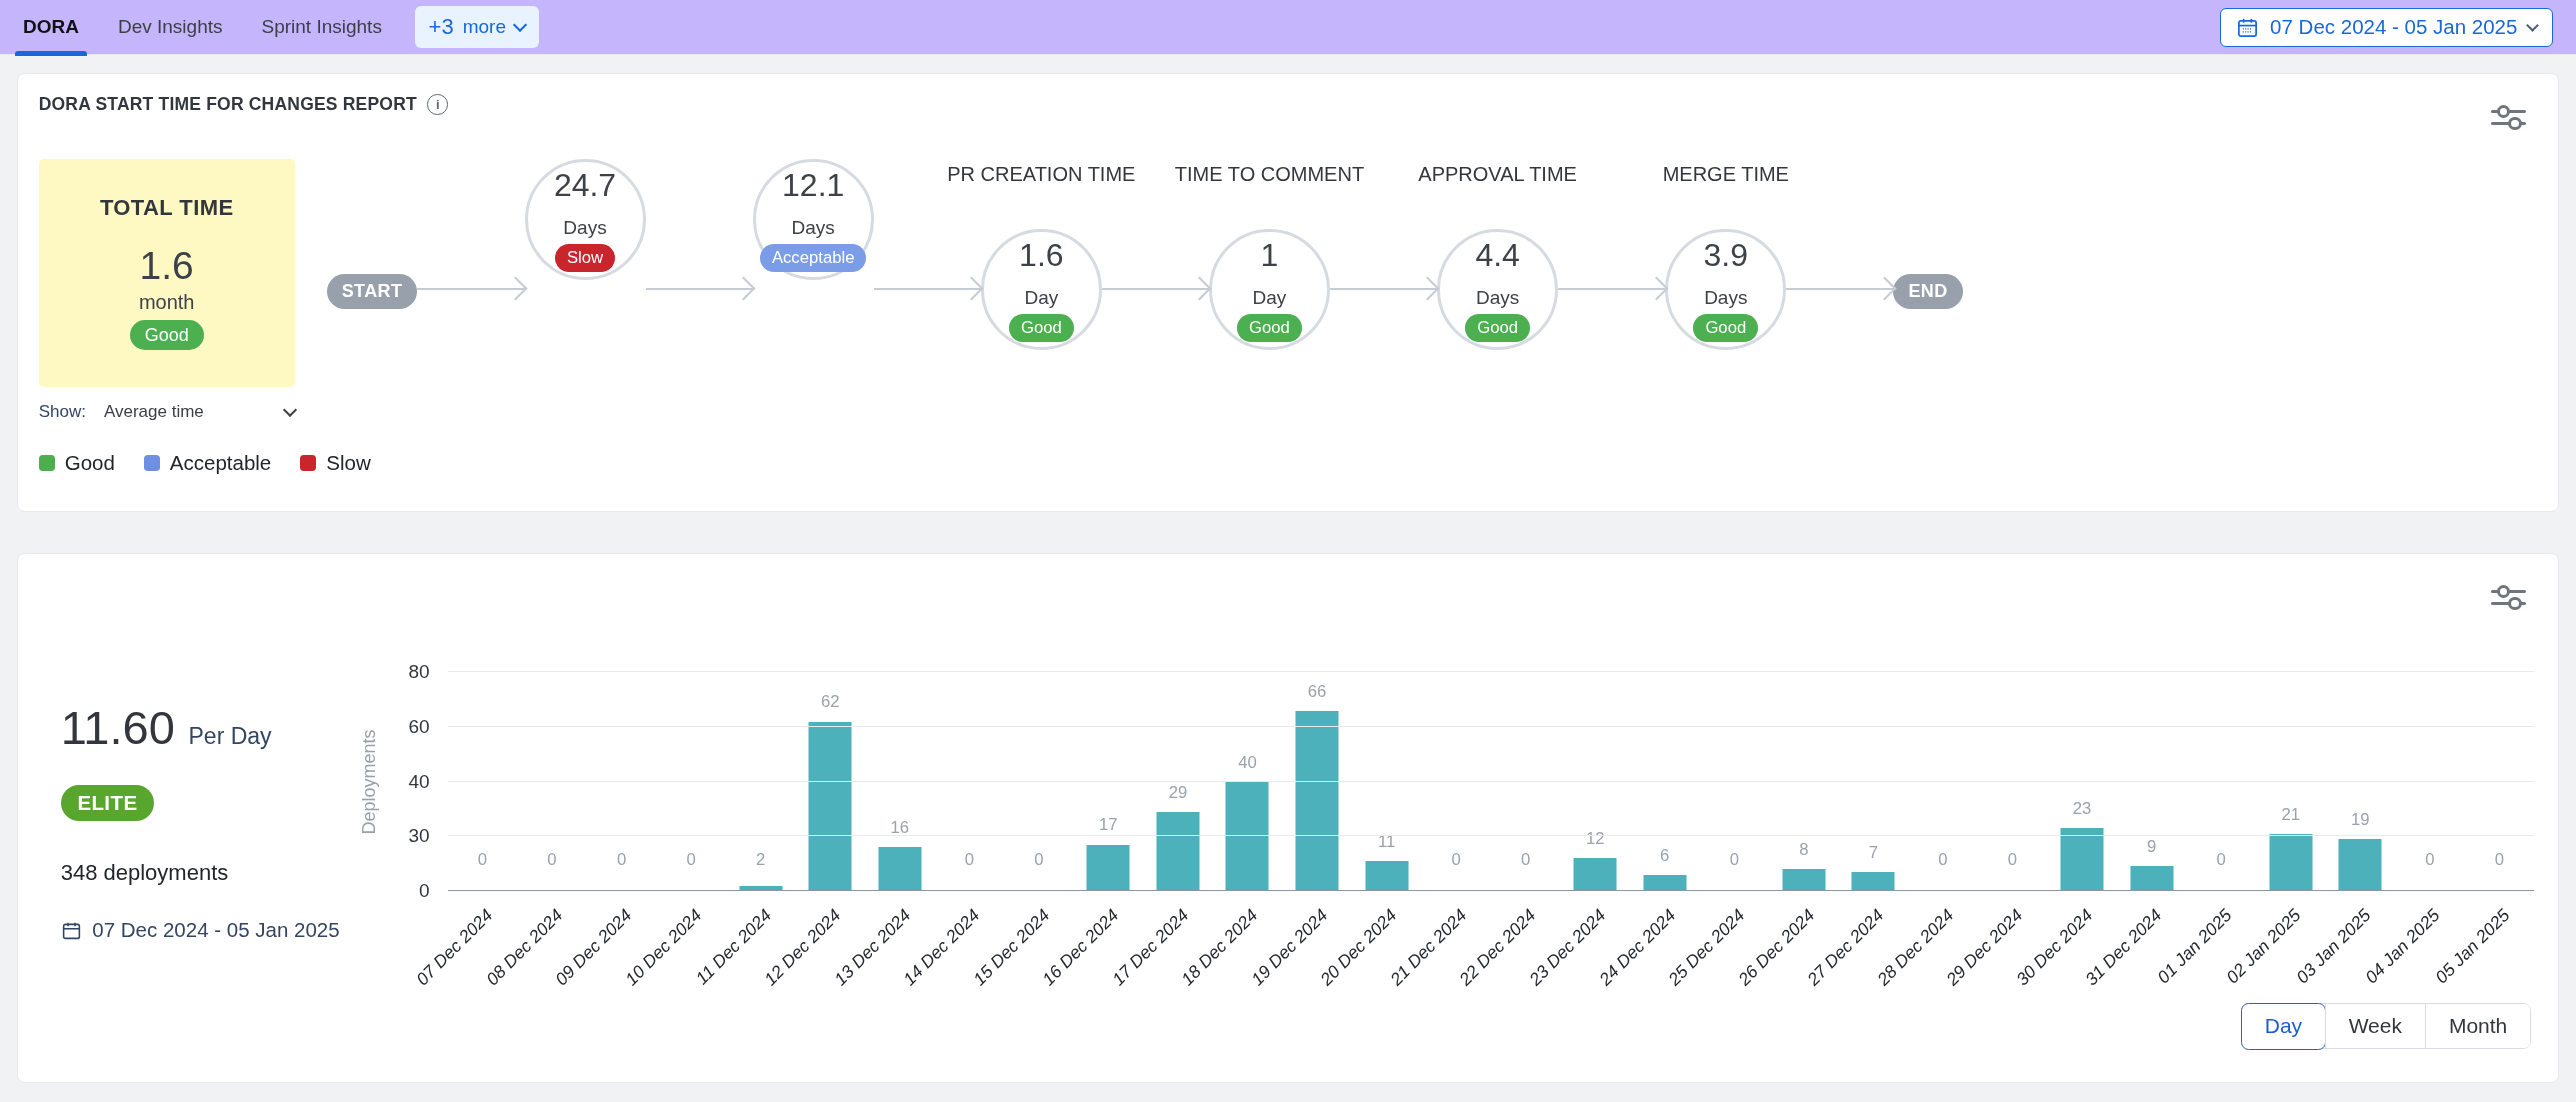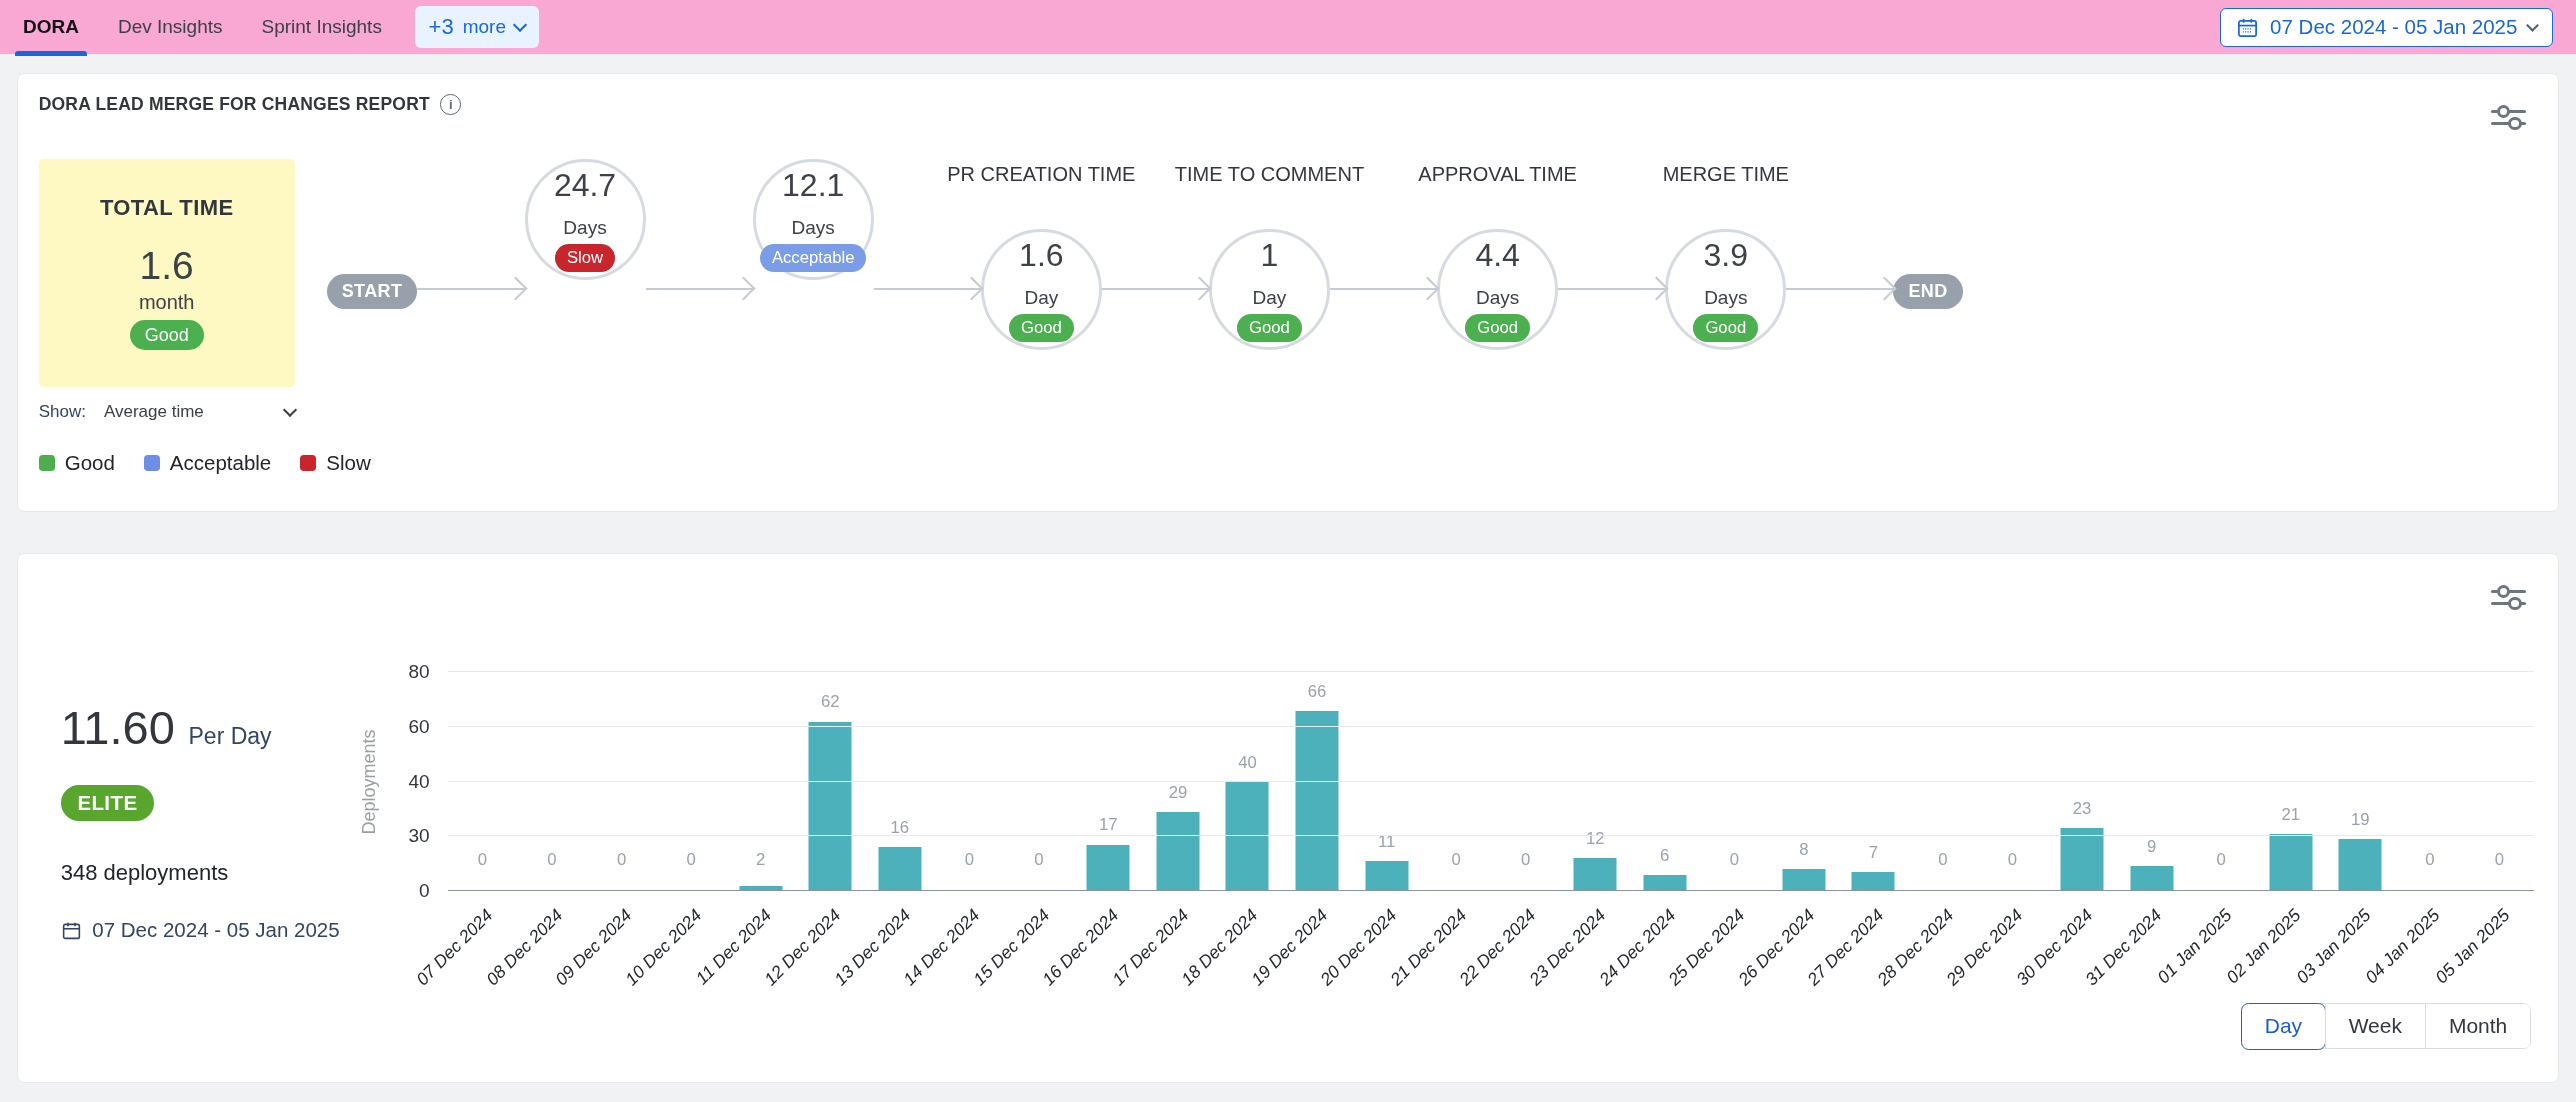--- a/index.html
+++ b/index.html
@@ -3,21 +3,21 @@
 <meta charset="utf-8">
 <style>
   * { box-sizing: border-box; }
   html,body { margin:0; padding:0; }
   body {
     width:2576px; height:1102px; position:relative; overflow:hidden;
     background:#f1f2f4; font-family:"Liberation Sans", sans-serif; color:#33373d;
   }
 
   
-  .topbar { height:55px; background:#f9a8d4; border-bottom:1.5px solid #e8eaee;
+  .topbar { height:55px; background:#c4b5fd; border-bottom:1.5px solid #e8eaee;
             display:flex; align-items:center; padding:0 23px; }
   .tabs { display:flex; align-items:center; gap:39px; height:100%; }
   .tab { font-size:19px; color:#3b3f46; height:100%; display:flex; align-items:center;
          position:relative; cursor:pointer; }
   .tab.active { font-weight:700; color:#101214; }
   .tab.active::after { content:""; position:absolute; left:-7.6px; right:-7.6px; bottom:-1.5px;
          height:4.6px; background:#1868db; border-radius:3px 3px 0 0; }
   .more-pill { margin-left:33px; background:#e9f2ff; color:#1868db; border-radius:6px;
          padding:7.6px 13.7px; display:flex; align-items:center; gap:9px; font-size:19px; cursor:pointer; }
   .more-plus { font-size:22px; font-weight:500; }
@@ -150,21 +150,21 @@
         </g>
       </svg>
     </span>
     <span>07 Dec 2024 - 05 Jan 2025</span>
     <span class="chev"></span>
   </div>
 </div>
 
 <div class="card" id="card-leadtime">
   <div class="card-header">
-    <span class="card-title">DORA LEAD MERGE FOR CHANGES REPORT</span>
+    <span class="card-title">DORA START TIME FOR CHANGES REPORT</span>
     <span class="info-icon"></span>
   </div>
   <div class="sliders-icon">
     <div class="sl a"></div>
       <div class="sl b"></div>
   </div>
 
   <div class="lt-row">
     <div class="total-card">
       <div class="total-title">TOTAL TIME</div>

